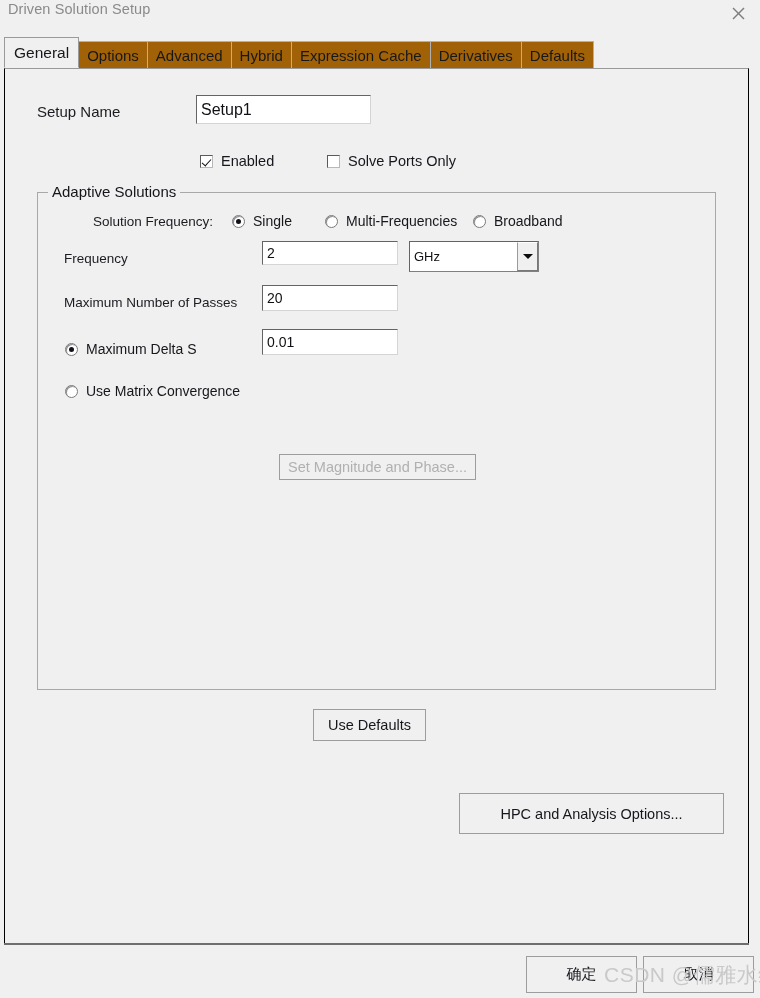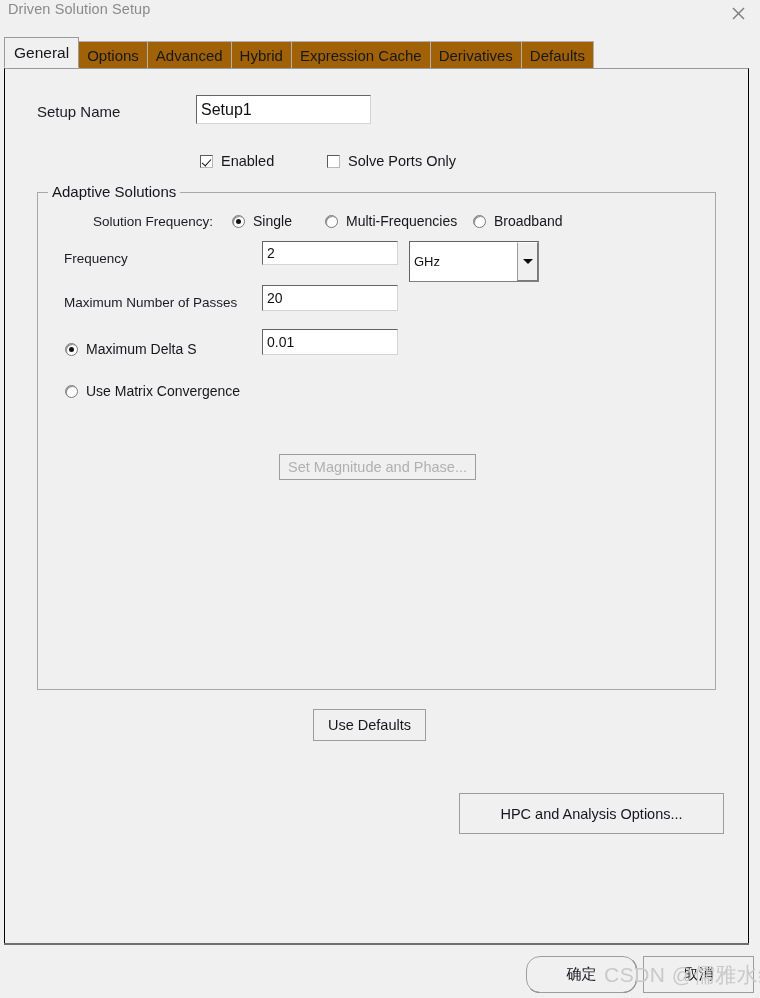--- a/index.html
+++ b/index.html
@@ -298,21 +298,21 @@
         <span class="rad-dot"></span>
         <span class="rad-label">Multi-Frequencies</span>
       </div>
       <div class="rad-wrap" style="left:435px; top:20px;">
         <span class="rad-dot"></span>
         <span class="rad-label">Broadband</span>
       </div>
 
       <div class="lbl lbl-sm" style="left:26px; top:58px;">Frequency</div>
       <div class="textbox" style="left:224px; top:48px; width:136px; height:24px;">2</div>
-      <div class="combo" style="left:371px; top:48px; width:130px; height:41px;gap:8px;">
+      <div class="combo" style="left:371px; top:48px; width:130px; height:31px;gap:8px;">
         <span class="combo-text">GHz</span>
         <span class="combo-btn">
           <span class="combo-arrow"></span>
         </span>
       </div>
 
       <div class="lbl lbl-sm" style="left:26px; top:102px;">Maximum Number of Passes</div>
       <div class="textbox" style="left:224px; top:92px; width:136px; height:26px;">20</div>
 
       <div class="rad-wrap" style="left:27px; top:148px;">
@@ -333,21 +333,21 @@
     <div class="btn" style="left:308px; top:640px; width:113px; height:32px;">
       <span>Use Defaults</span>
     </div>
 
     <div class="btn" style="left:454px; top:724px; width:265px; height:41px;">
       <span>HPC and Analysis Options...</span>
     </div>
 
   </div>
 
-  <div class="btn cjk" style="left:526px; top:956px; width:111px; height:37px;border-radius:14px;">
+  <div class="btn cjk" style="left:526px; top:956px; width:111px; height:37px;">
     <span>确定</span>
   </div>
   <div class="btn cjk" style="left:643px; top:956px; width:111px; height:37px;">
     <span>取消</span>
   </div>
 
   <div class="watermark" style="left:604px; top:961px;">CSDN @儒雅水缘</div>
 
 </div>
 

